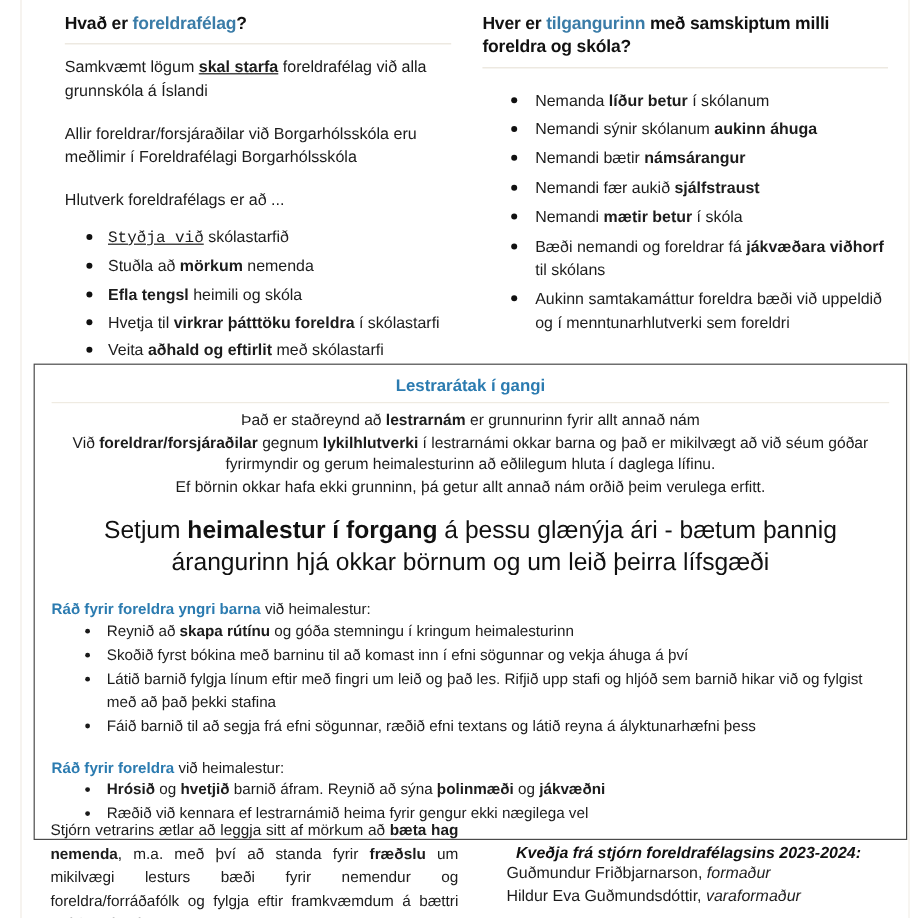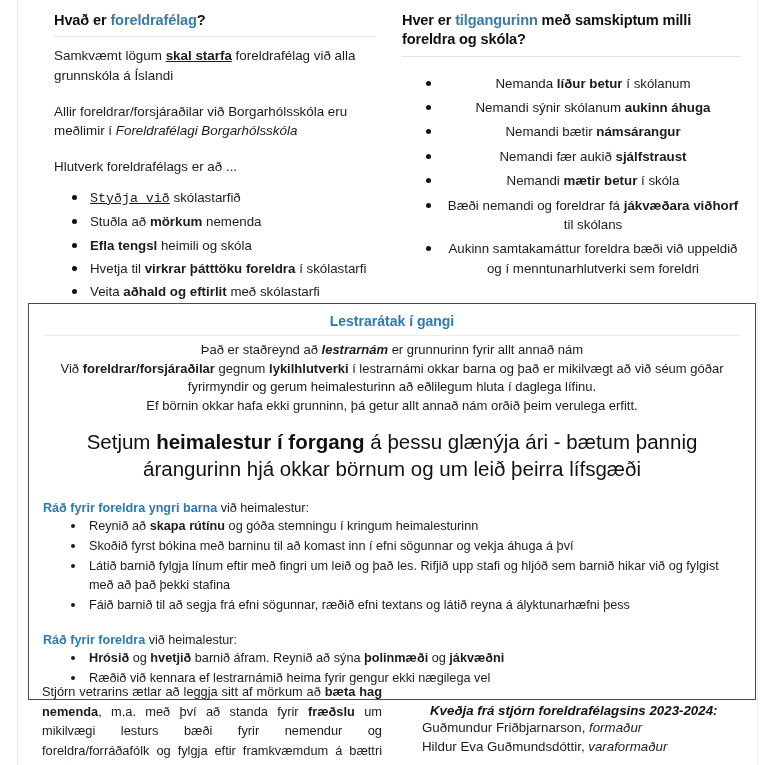--- a/index.html
+++ b/index.html
@@ -83,21 +83,21 @@
   p.body-para {
     font-size: 13.4px;
     line-height: 1.47;
     margin: 0 0 0 0;
     color: #1c1c1c;
   }
   p.body-para + p.body-para {
     margin-top: 16px;
   }
   .b { font-weight: bold; }
-  .i { font-style: italic; }
+  .i { }
   .u-bold { font-weight: bold; text-decoration: underline; }
   .u { text-decoration: underline; font-family: Liberation Mono, monospace; }
 
   ul.bullets {
     list-style: none;
     margin: 11px 0 0 0;
     padding: 0;
   }
   ul.bullets > li {
     position: relative;
@@ -113,21 +113,20 @@
     left: 18px;
     top: 7px;
     width: 5px;
     height: 5px;
     border-radius: 50%;
     background: #111111;
   }
   .col-right ul.bullets > li {
     padding-left: 44px;
     margin-bottom: 5px;
-    text-align: center;
   }
   .col-right ul.bullets > li::before {
     left: 24px;
   }
 
   
   .read-box {
     position: absolute;
     left: 8px;
     top: 303px;

